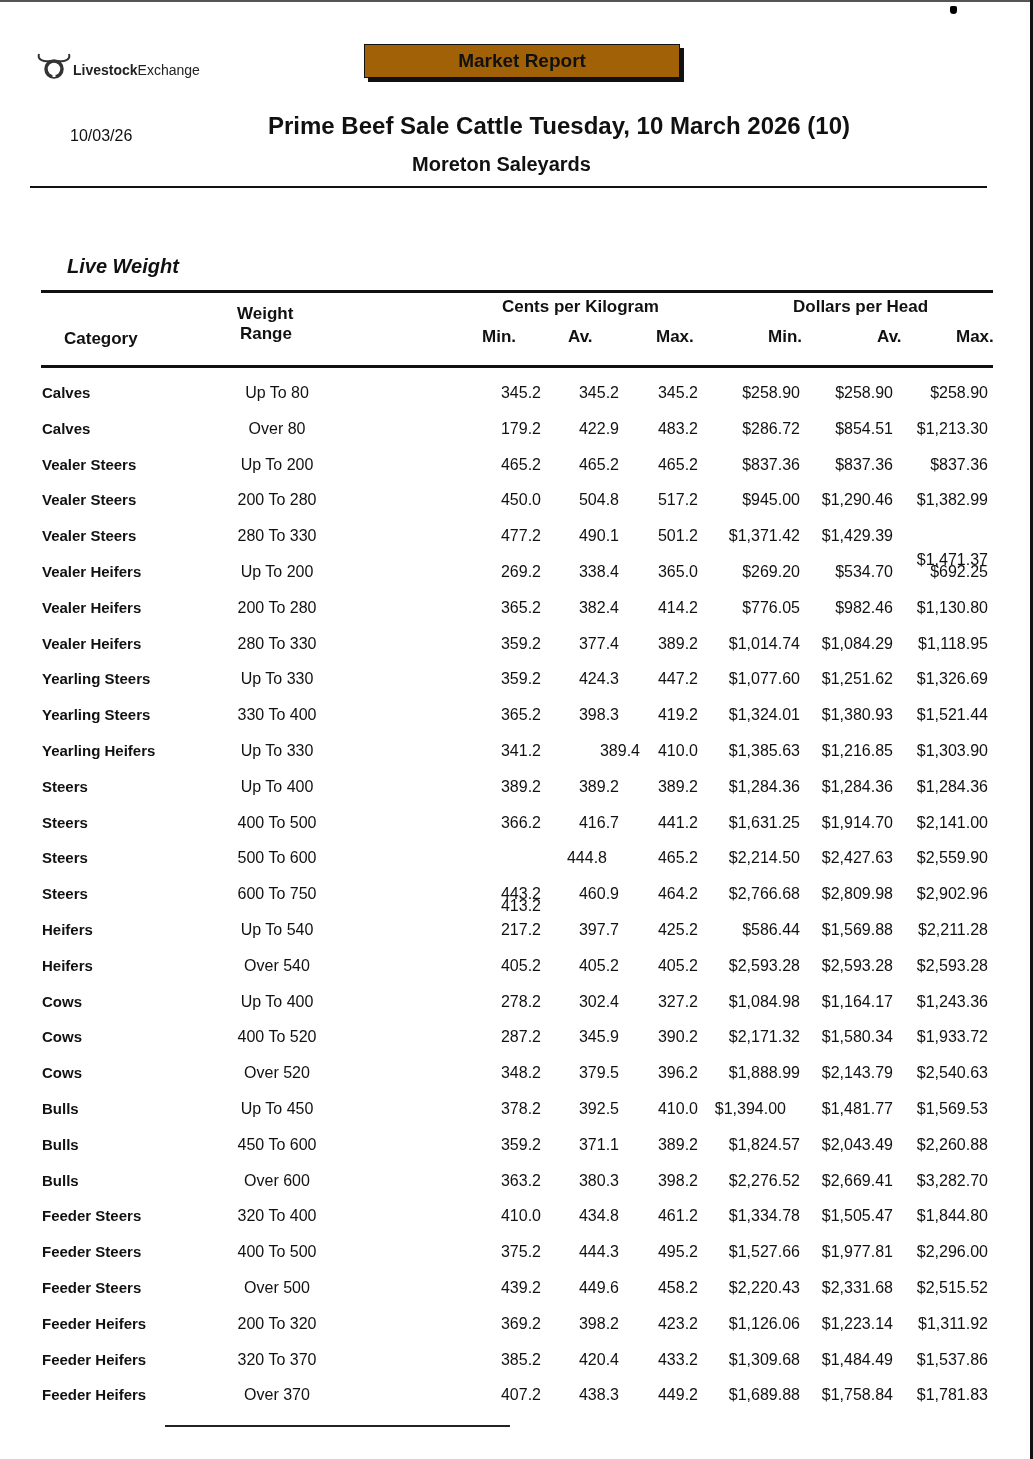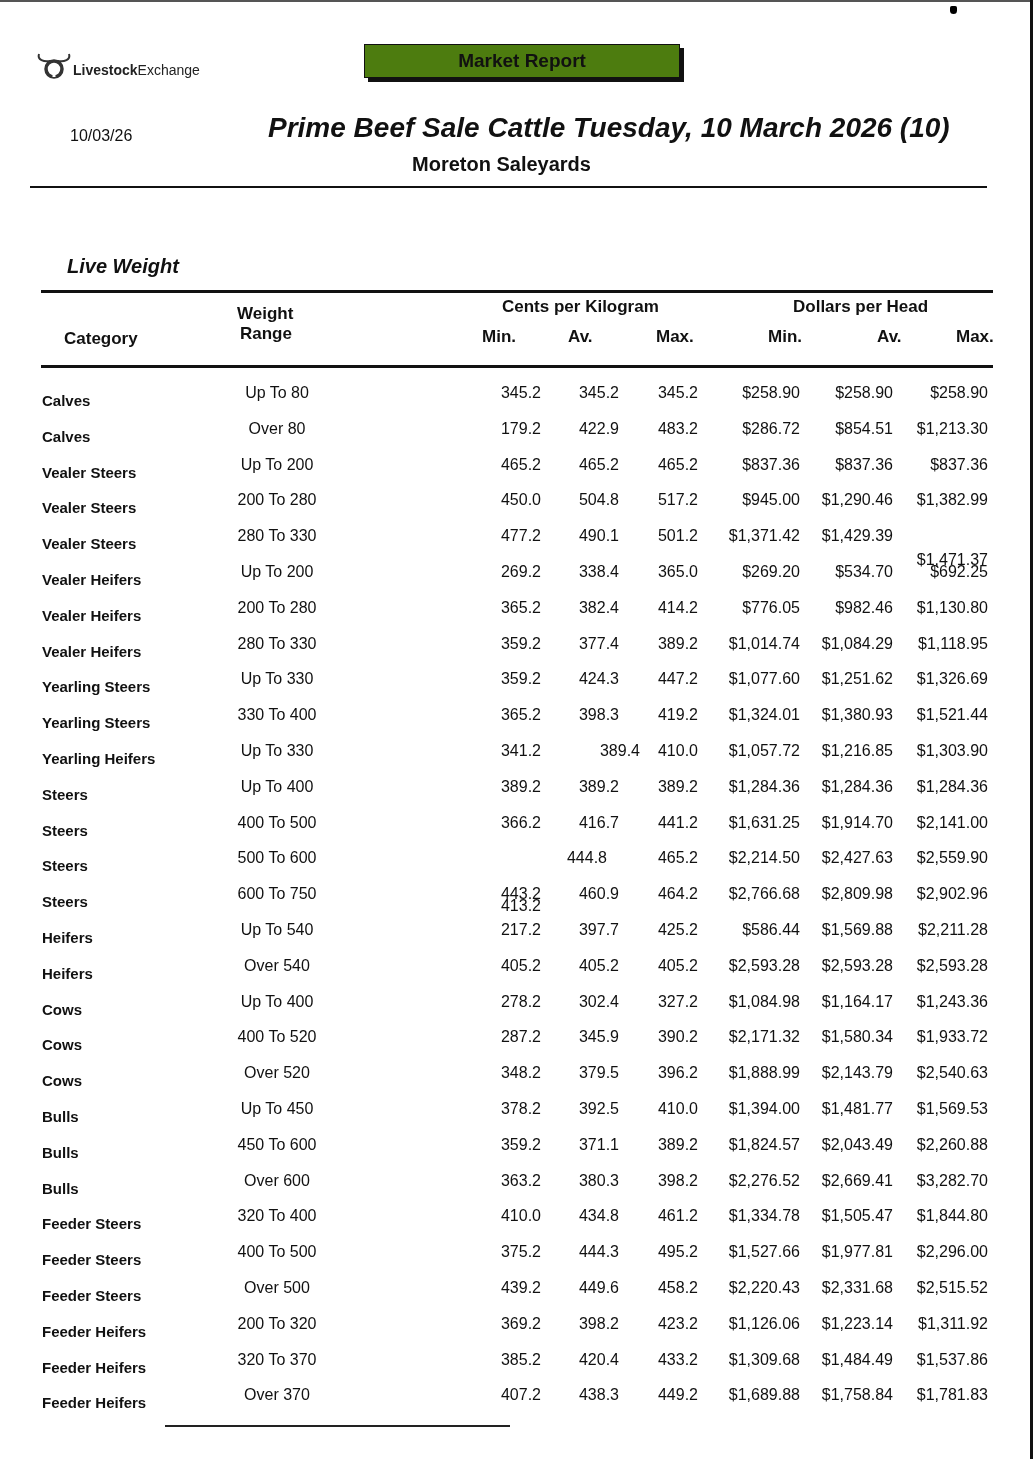--- a/index.html
+++ b/index.html
@@ -11,39 +11,39 @@
   .right-edge { position: absolute; right: 0; top: 0; width: 3px; height: 1459px; background: #111; }
   .speck { position: absolute; left: 950px; top: 6px; width: 7px; height: 8px; background: #000; border-radius: 2px 2px 4px 4px; }
 
   .logo { position: absolute; left: 36px; top: 48px; display: flex; align-items: flex-end; }
   .logo svg { width: 36px; height: 32px; }
   .logo-text { font-size: 14px; margin-left: 1px; margin-bottom: 2px; color: #222; }
   .logo-text b { font-weight: bold; }
 
   .report-box {
     position: absolute; left: 364px; top: 44px; width: 314px; height: 32px;
-    border: 1.5px solid #111; box-shadow: 4px 4px 0 #111; background: #4d7c0f;
+    border: 1.5px solid #111; box-shadow: 4px 4px 0 #111; background: #a16207;
     text-align: center; font-weight: bold; font-size: 19px; line-height: 32px;
   }
   .date { position: absolute; left: 70px; top: 127px; font-size: 16px; }
-  .title { position: absolute; left: 268px; top: 112px; font-weight: bold; font-size: 28px; font-style: italic; }
+  .title { position: absolute; left: 268px; top: 112px; font-weight: bold; font-size: 24px; }
   .subtitle { position: absolute; left: 412px; top: 153px; font-weight: bold; font-size: 20px; }
   .header-rule { position: absolute; left: 30px; top: 186px; width: 957px; height: 2px; background: #111; }
 
   .section { position: absolute; left: 67px; top: 255px; font-weight: bold; font-style: italic; font-size: 20px; }
 
   .table-wrap { position: absolute; left: 41px; top: 290px; width: 952px; }
   .rule-thick { height: 3px; background: #111; }
   .thead { position: relative; height: 72px; }
   .th { position: absolute; font-weight: bold; font-size: 17px; text-align: center; }
   .th-group { position: absolute; font-weight: bold; font-size: 17px; top: 4px; }
   .tbody { position: relative; }
   .row { position: relative; height: 35.8px; }
   .cell { position: absolute; top: 0; font-size: 16px; white-space: nowrap; }
-  .c-cat { left: 1px; font-weight: bold; font-size: 15px; top: 8px; text-align: right; }
+  .c-cat { left: 1px; font-weight: bold; font-size: 15px; top: 0; text-align: right; }
   .c-rng { left: 236px; width: 0; display: flex; justify-content: center; }
   .c-rng span { white-space: nowrap; }
   .num { text-align: right; }
   .footer-rule { position: absolute; left: 165px; top: 1425px; width: 345px; height: 2px; background: #222; }
 </style>
 </head>
 <body>
 
 <div class="top-rule"></div>
 <div class="right-edge"></div>
@@ -204,21 +204,21 @@
         <div class="cell num" style="right: 5px;">$1,521.44</div>
       </div>
       <div class="row">
         <div class="cell c-cat">Yearling Heifers</div>
         <div class="cell c-rng">
           <span>Up To 330</span>
         </div>
         <div class="cell num" style="right: 452px;">341.2</div>
         <div class="cell num" style="right: 353px;">389.4</div>
         <div class="cell num" style="right: 295px;">410.0</div>
-        <div class="cell num" style="right: 193px;">$1,057.72</div>
+        <div class="cell num" style="right: 193px;">$1,385.63</div>
         <div class="cell num" style="right: 100px;">$1,216.85</div>
         <div class="cell num" style="right: 5px;">$1,303.90</div>
       </div>
       <div class="row">
         <div class="cell c-cat">Steers</div>
         <div class="cell c-rng">
           <span>Up To 400</span>
         </div>
         <div class="cell num" style="right: 452px;">389.2</div>
         <div class="cell num" style="right: 374px;">389.2</div>
@@ -324,21 +324,21 @@
         <div class="cell num" style="right: 5px;">$2,540.63</div>
       </div>
       <div class="row">
         <div class="cell c-cat">Bulls</div>
         <div class="cell c-rng">
           <span>Up To 450</span>
         </div>
         <div class="cell num" style="right: 452px;">378.2</div>
         <div class="cell num" style="right: 374px;">392.5</div>
         <div class="cell num" style="right: 295px;">410.0</div>
-        <div class="cell num" style="right: 193px;">$1,394.00</div>
+        <div class="cell num" style="right: 207px;">$1,394.00</div>
         <div class="cell num" style="right: 100px;">$1,481.77</div>
         <div class="cell num" style="right: 5px;">$1,569.53</div>
       </div>
       <div class="row">
         <div class="cell c-cat">Bulls</div>
         <div class="cell c-rng">
           <span>450 To 600</span>
         </div>
         <div class="cell num" style="right: 452px;">359.2</div>
         <div class="cell num" style="right: 374px;">371.1</div>

